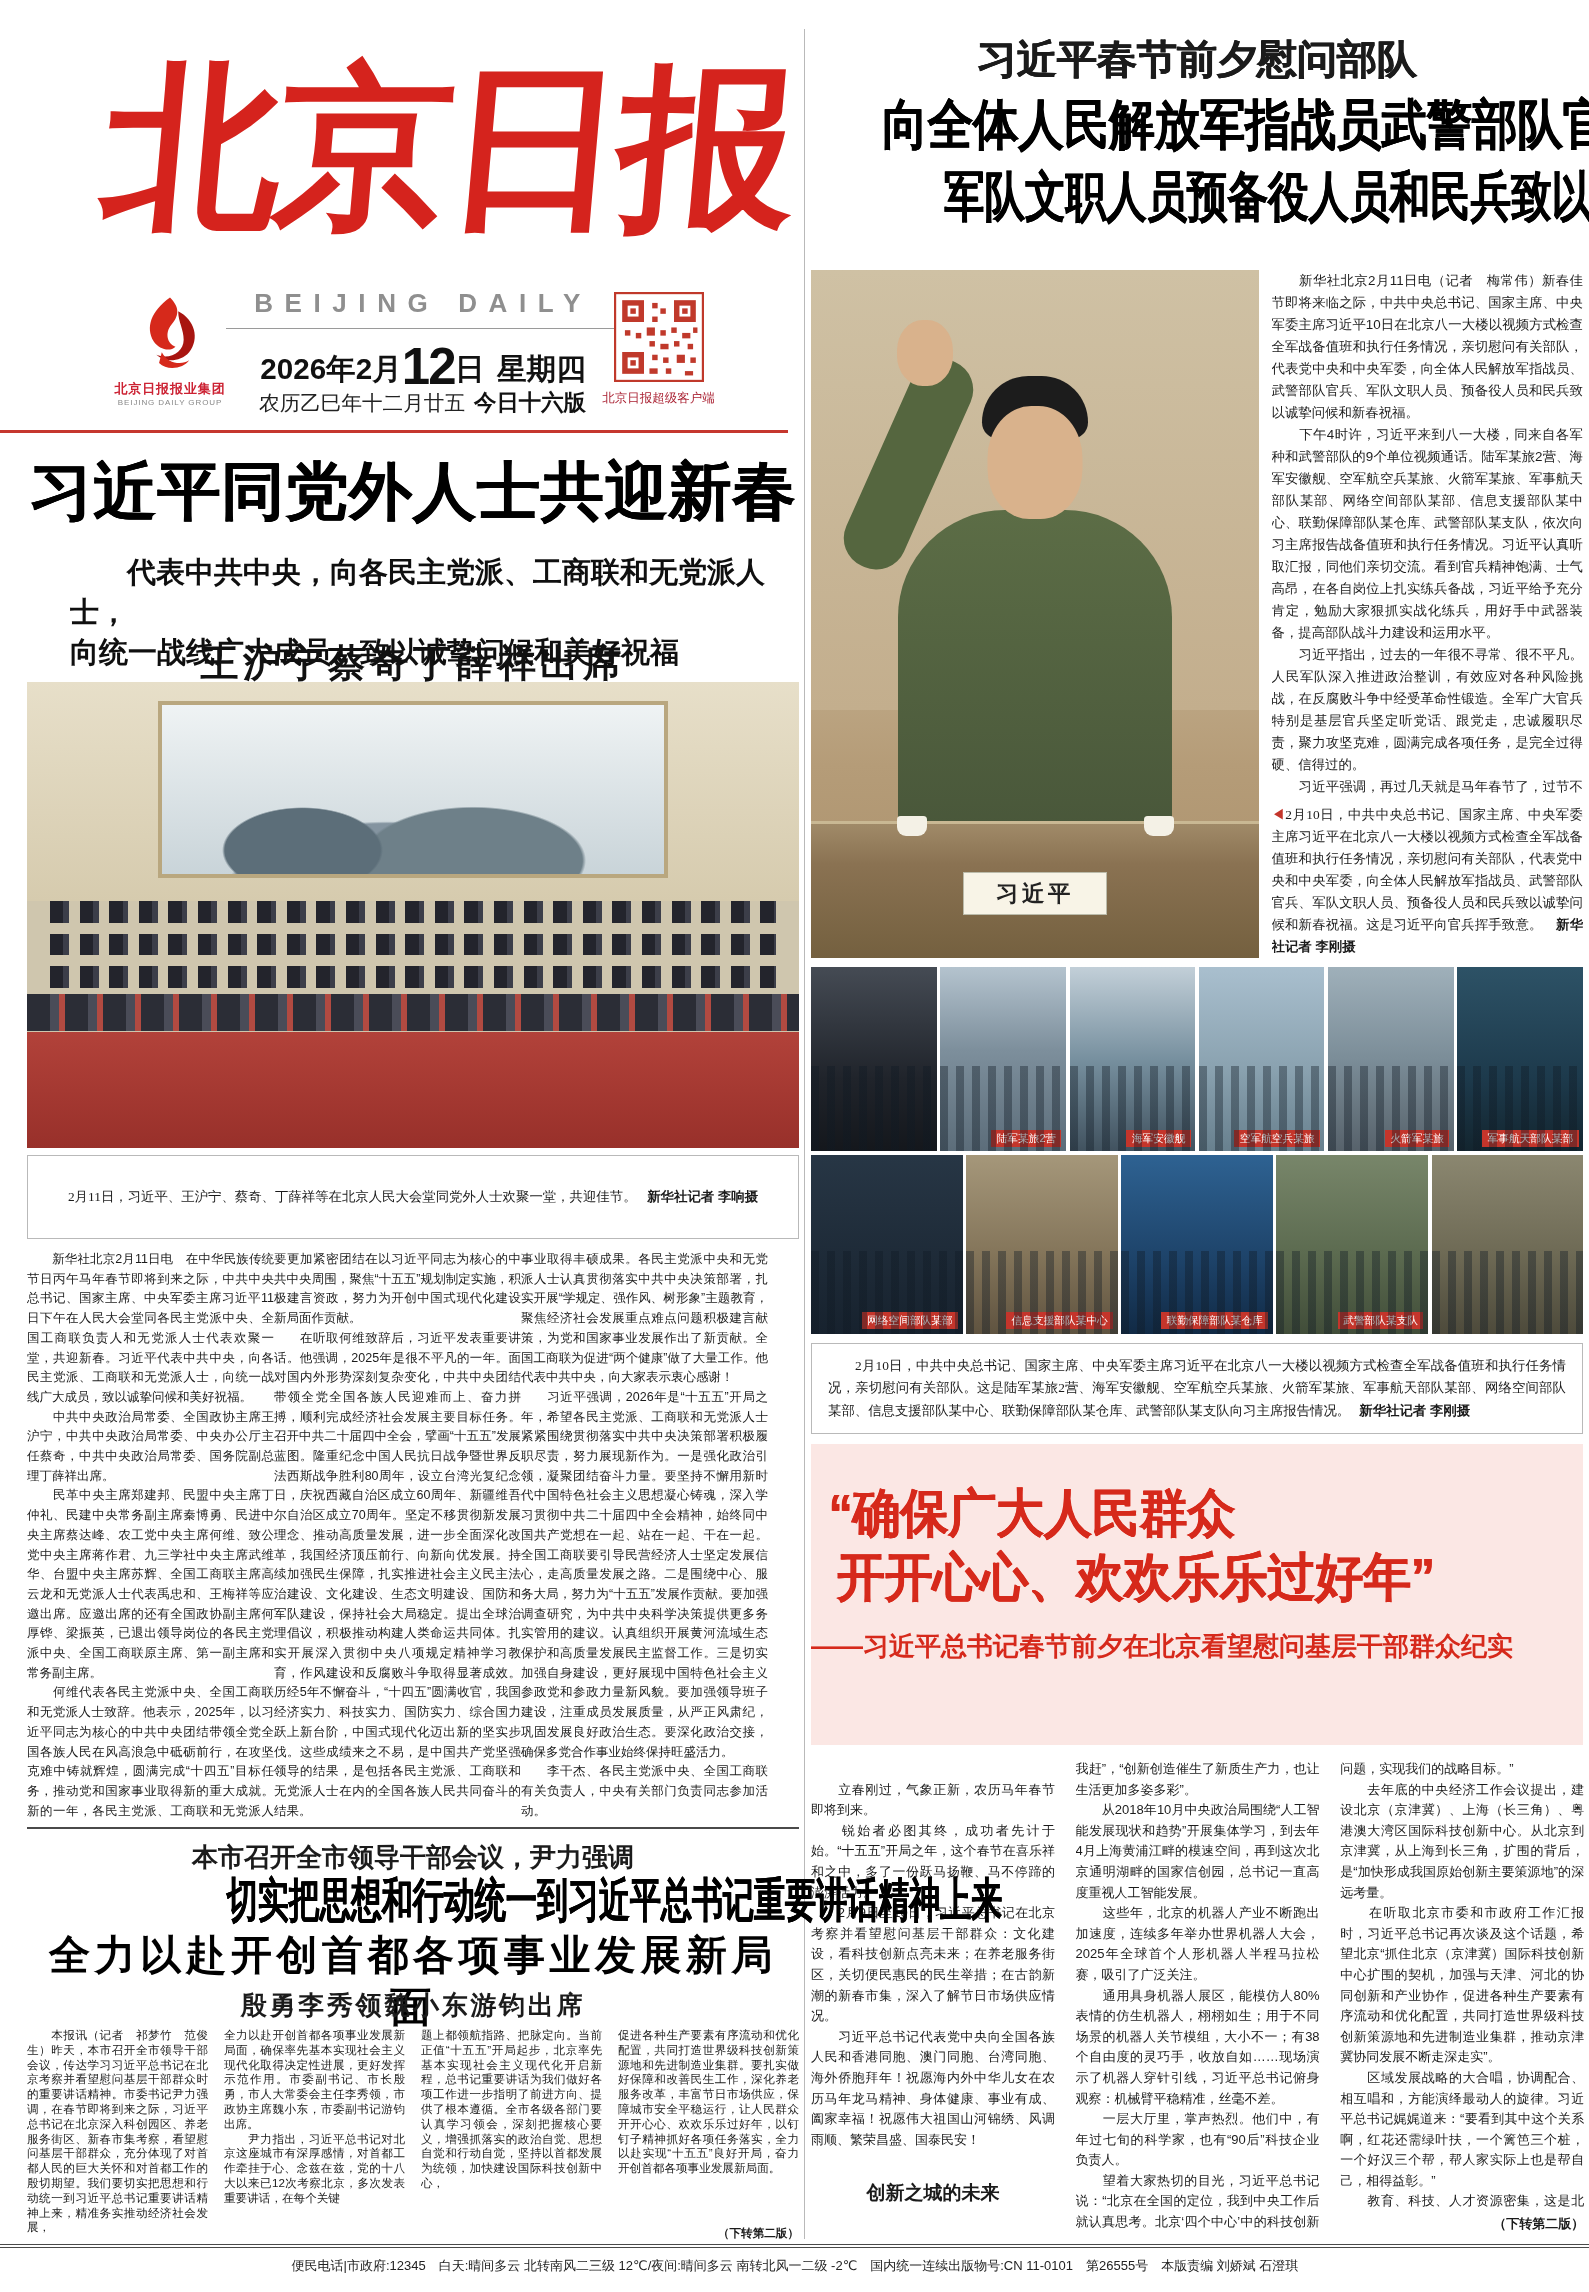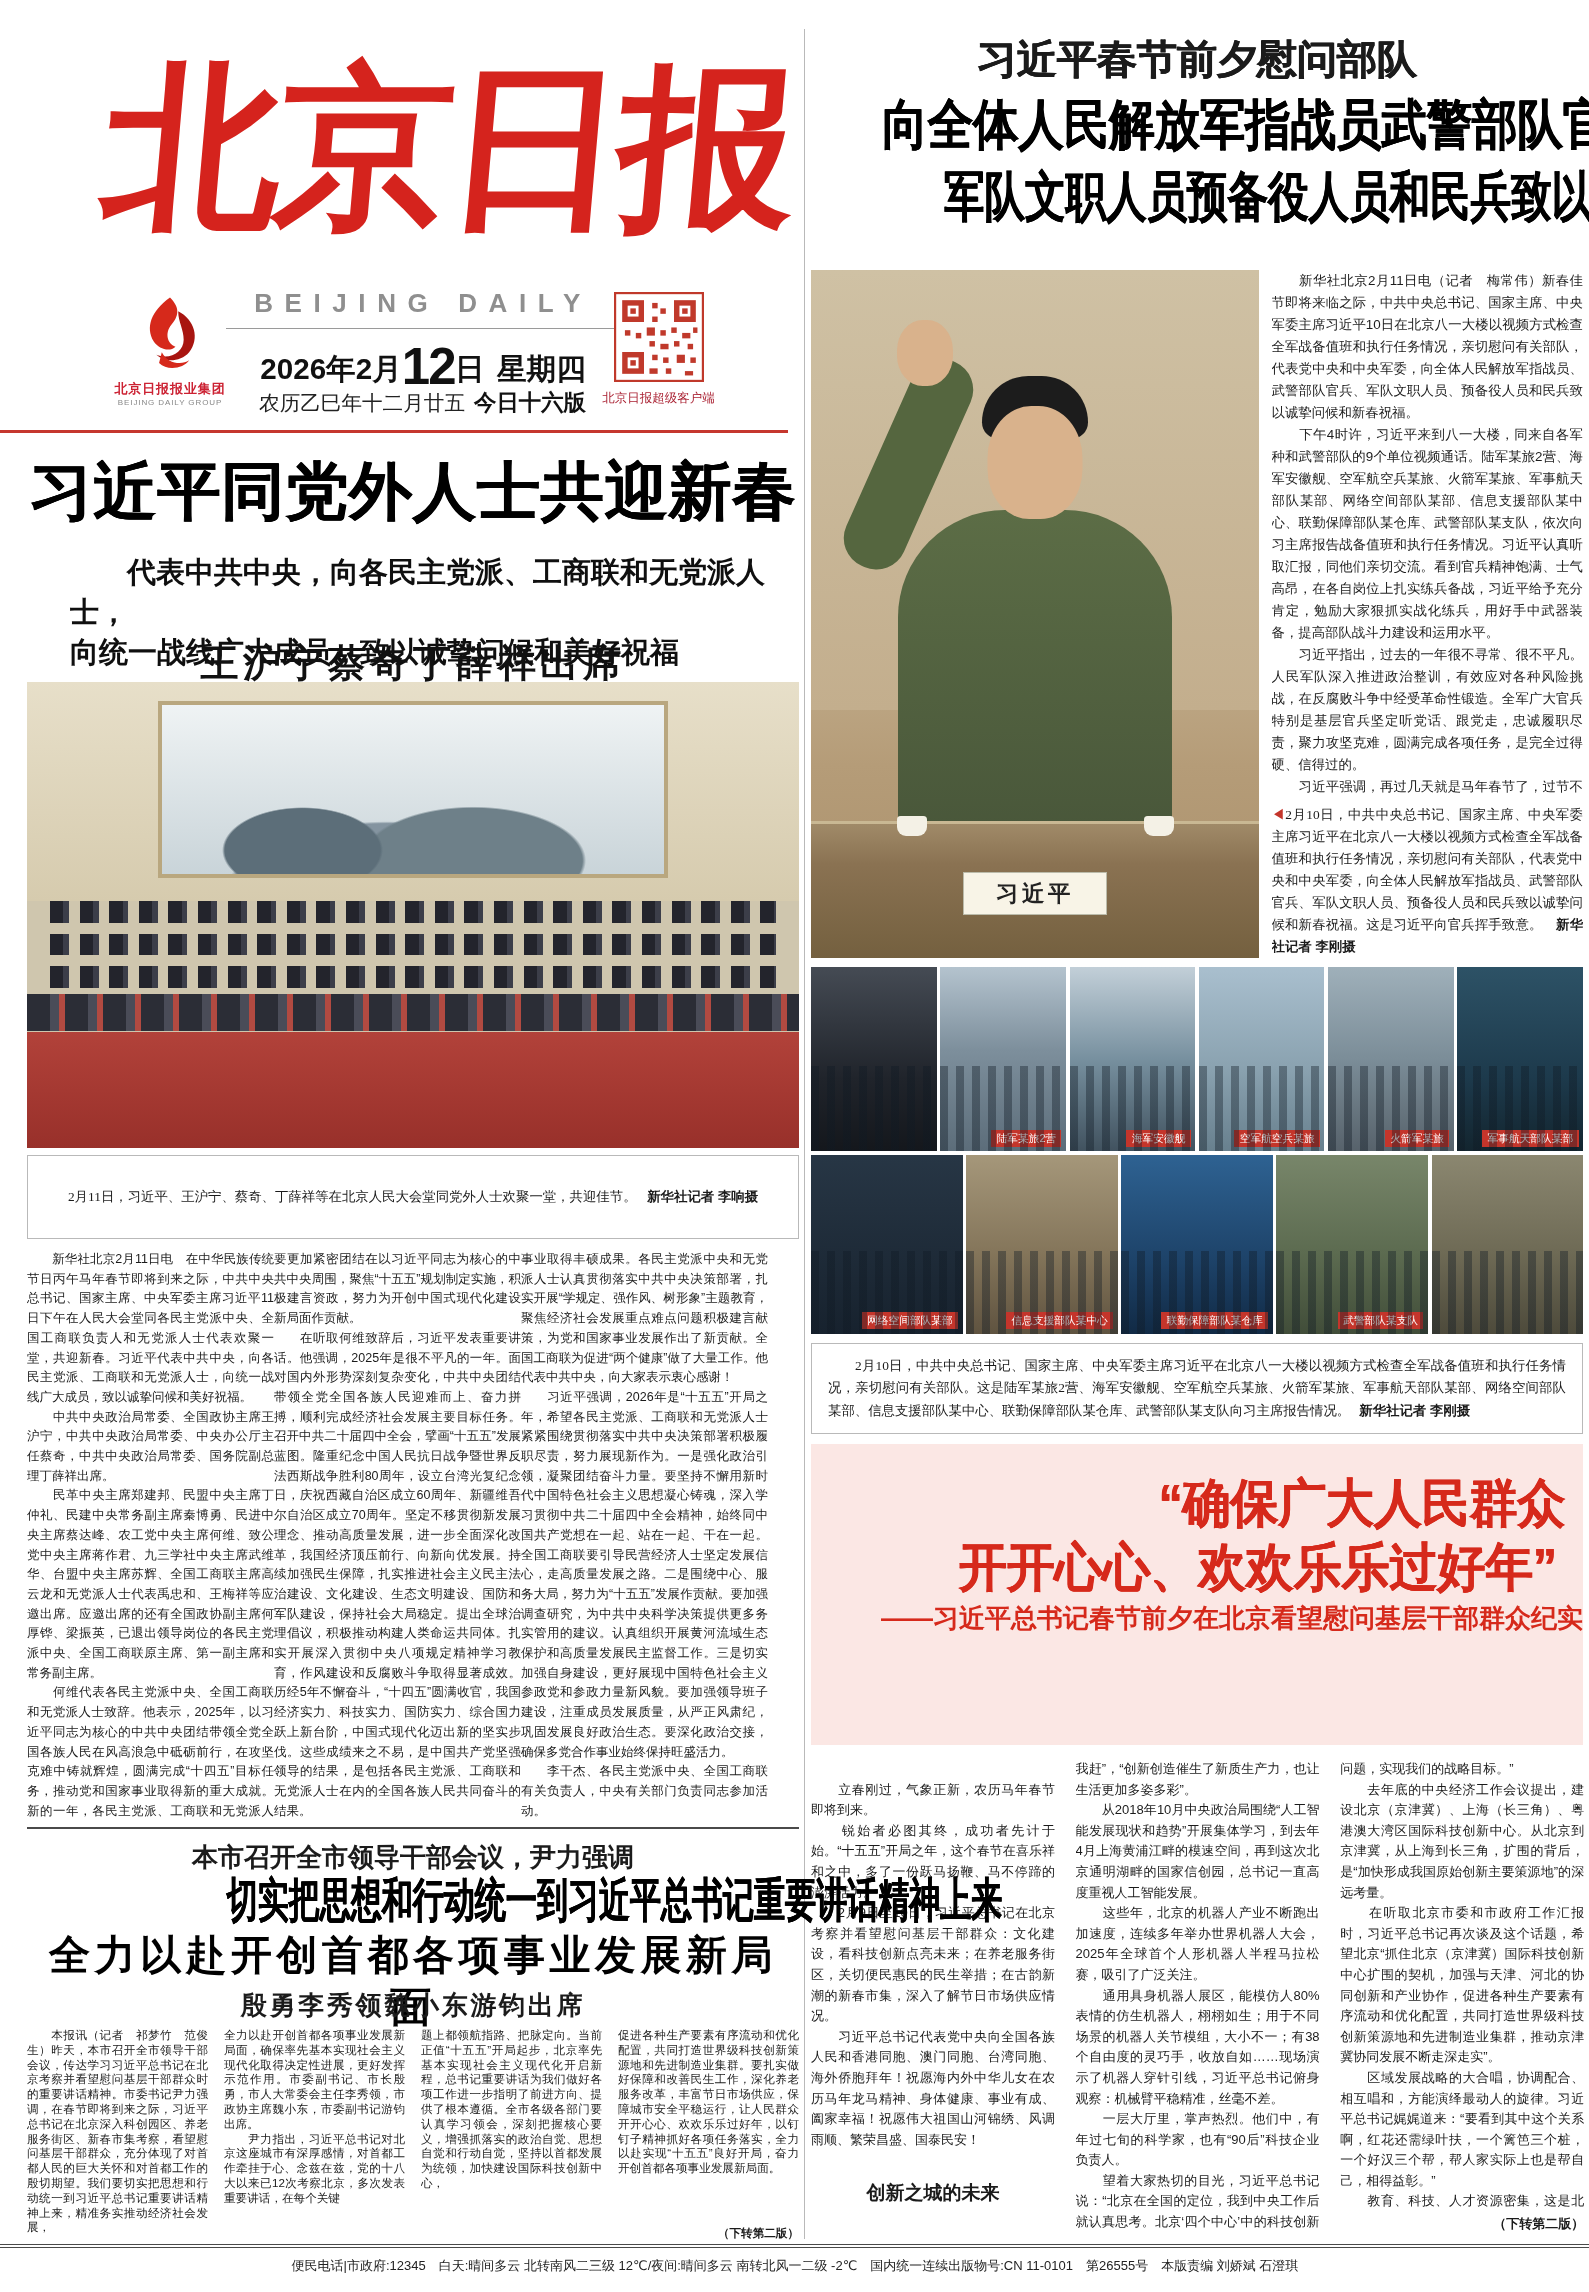--- a/index.html
+++ b/index.html
@@ -87,24 +87,24 @@
   .g10{background:linear-gradient(180deg,#78866a 0%,#5c6b50 55%,#414d39 100%);}
   .g11{background:linear-gradient(180deg,#8b8770 0%,#6e6a55 55%,#4d4a3b 100%);}
 
   .grid-caption{left:811px;top:1343px;width:772px;border:0.9px solid #b9b9b9;box-sizing:border-box;
     padding:10.7px 16px;font-size:13.4px;line-height:22.4px;text-align:justify;
     font-family:"Liberation Serif",serif;}
   .grid-caption .credit{font-weight:bold;font-family:"Liberation Sans",sans-serif;margin-left:9px;}
 
   
   .red-feature{left:811px;top:1444px;width:772px;height:301px;background:#fbe7e4;
-    box-sizing:border-box;padding-top:27px;text-align:right;}
+    box-sizing:border-box;padding-top:37px;text-align:left;}
   .rf-title{font-size:52px;line-height:64px;color:#d6291b;}
   .rf-title .sq{transform:scaleX(.92);}
-  .rf-sub{margin-top:2px;font-size:26px;font-weight:bold;color:#d6291b;}
+  .rf-sub{margin-top:20px;font-size:26px;font-weight:bold;color:#d6291b;}
   .feature-cols{left:811px;top:1759px;width:772px;height:476px;display:flex;gap:20.6px;}
   .fcol{width:244px;flex:none;overflow:hidden;font-size:13px;line-height:20.6px;
     text-align:justify;white-space:pre-line;}
   .fcol.flex{display:flex;flex-direction:column;}
   .fcol .ftext{flex:1;overflow:hidden;white-space:pre-line;}
   .f-subhead{font-size:19px;font-weight:900;text-align:center;margin:12.5px 0 10.7px 0;white-space:normal;}
   .f-continued{text-align:right;font-weight:bold;padding-top:3.6px;}
 
   
   .ls-h1{left:27px;top:441px;width:772px;text-align:center;font-size:63px;line-height:100px;color:#000;letter-spacing:0.9px;}

